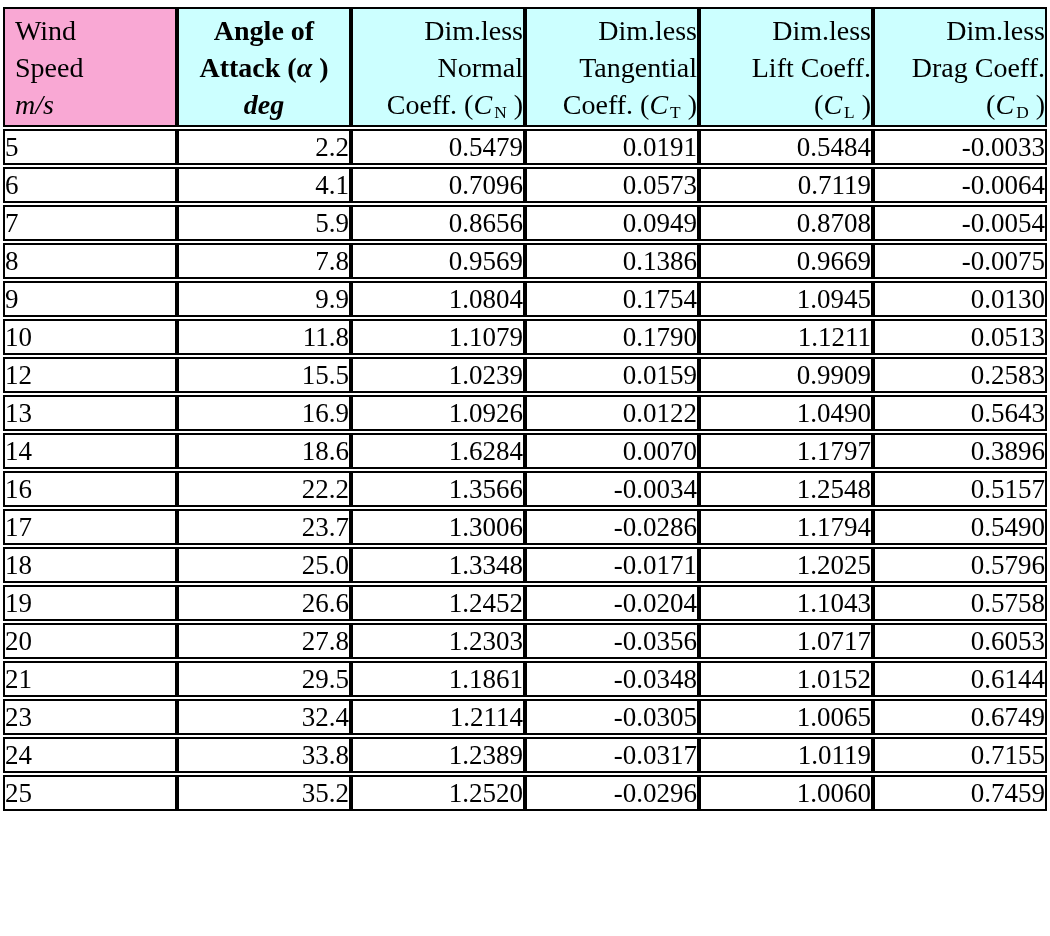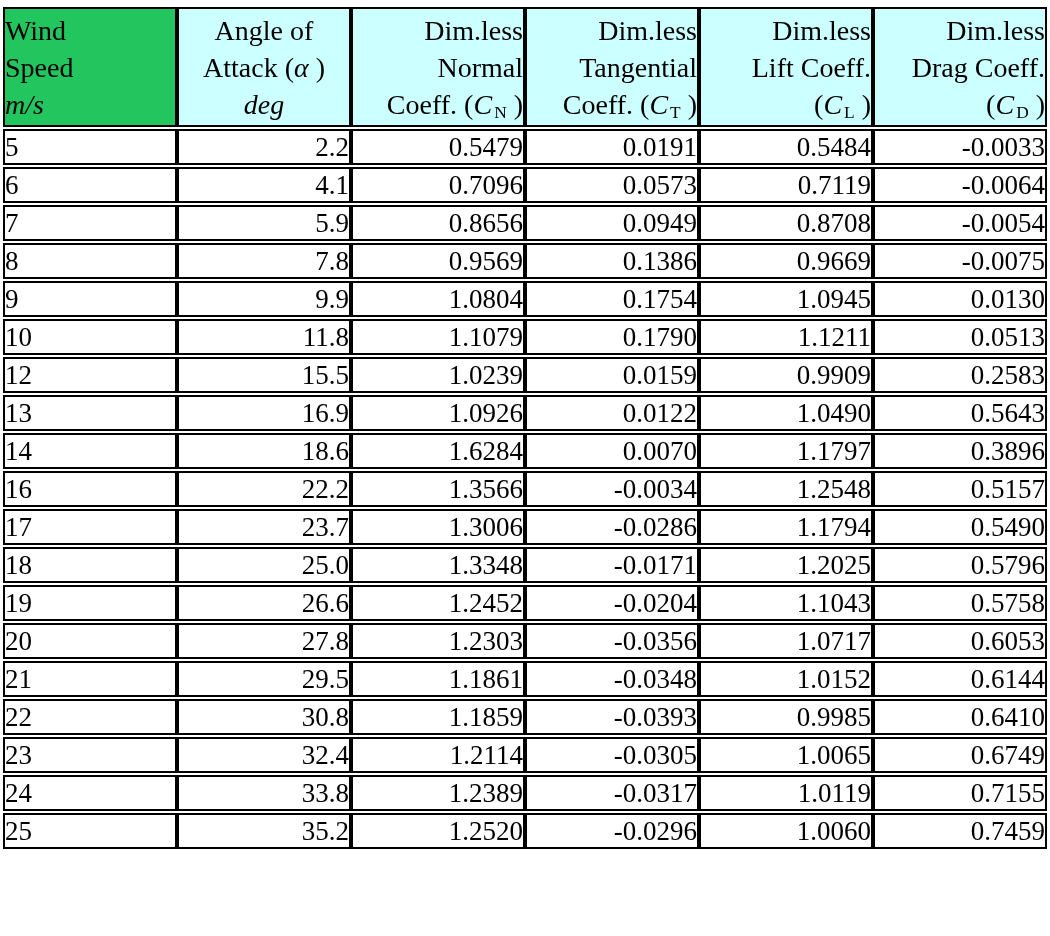--- a/index.html
+++ b/index.html
@@ -65,26 +65,26 @@
   <colgroup>
     <col>
       <col>
       <col>
       <col>
       <col>
       <col>
   </colgroup>
   <thead>
     <tr>
-        <th class="align-left" style="background: #22c55e;">
+        <th class="align-left" style="background: #f9a8d4; padding-left: 10px;">
           <span class="hline"><span>Wind</span></span>
           <span class="hline"><span>Speed</span></span>
           <span class="hline"><span class="it">m/s</span></span>
         </th>
-        <th class="align-center" style="background: rgb(204, 255, 255);">
+        <th class="align-center" style="background: rgb(204, 255, 255); font-weight: bold;">
           <span class="hline"><span>Angle of</span></span>
           <span class="hline"><span>Attack (</span><span class="it">α</span><span> )</span></span>
           <span class="hline"><span class="it">deg</span></span>
         </th>
         <th class="align-right" style="background: rgb(204, 255, 255);">
           <span class="hline"><span>Dim.less</span></span>
           <span class="hline"><span>Normal</span></span>
           <span class="hline"><span>Coeff. (</span><span class="it">C</span><sub class="cs">N</sub><span> )</span></span>
         </th>
         <th class="align-right" style="background: rgb(204, 255, 255);">
@@ -219,28 +219,20 @@
       </tr>
       <tr>
         <td class="align-left">21</td>
         <td class="align-right">29.5</td>
         <td class="align-right">1.1861</td>
         <td class="align-right">-0.0348</td>
         <td class="align-right">1.0152</td>
         <td class="align-right">0.6144</td>
       </tr>
       <tr>
-        <td class="align-left">22</td>
-        <td class="align-right">30.8</td>
-        <td class="align-right">1.1859</td>
-        <td class="align-right">-0.0393</td>
-        <td class="align-right">0.9985</td>
-        <td class="align-right">0.6410</td>
-      </tr>
-      <tr>
         <td class="align-left">23</td>
         <td class="align-right">32.4</td>
         <td class="align-right">1.2114</td>
         <td class="align-right">-0.0305</td>
         <td class="align-right">1.0065</td>
         <td class="align-right">0.6749</td>
       </tr>
       <tr>
         <td class="align-left">24</td>
         <td class="align-right">33.8</td>

